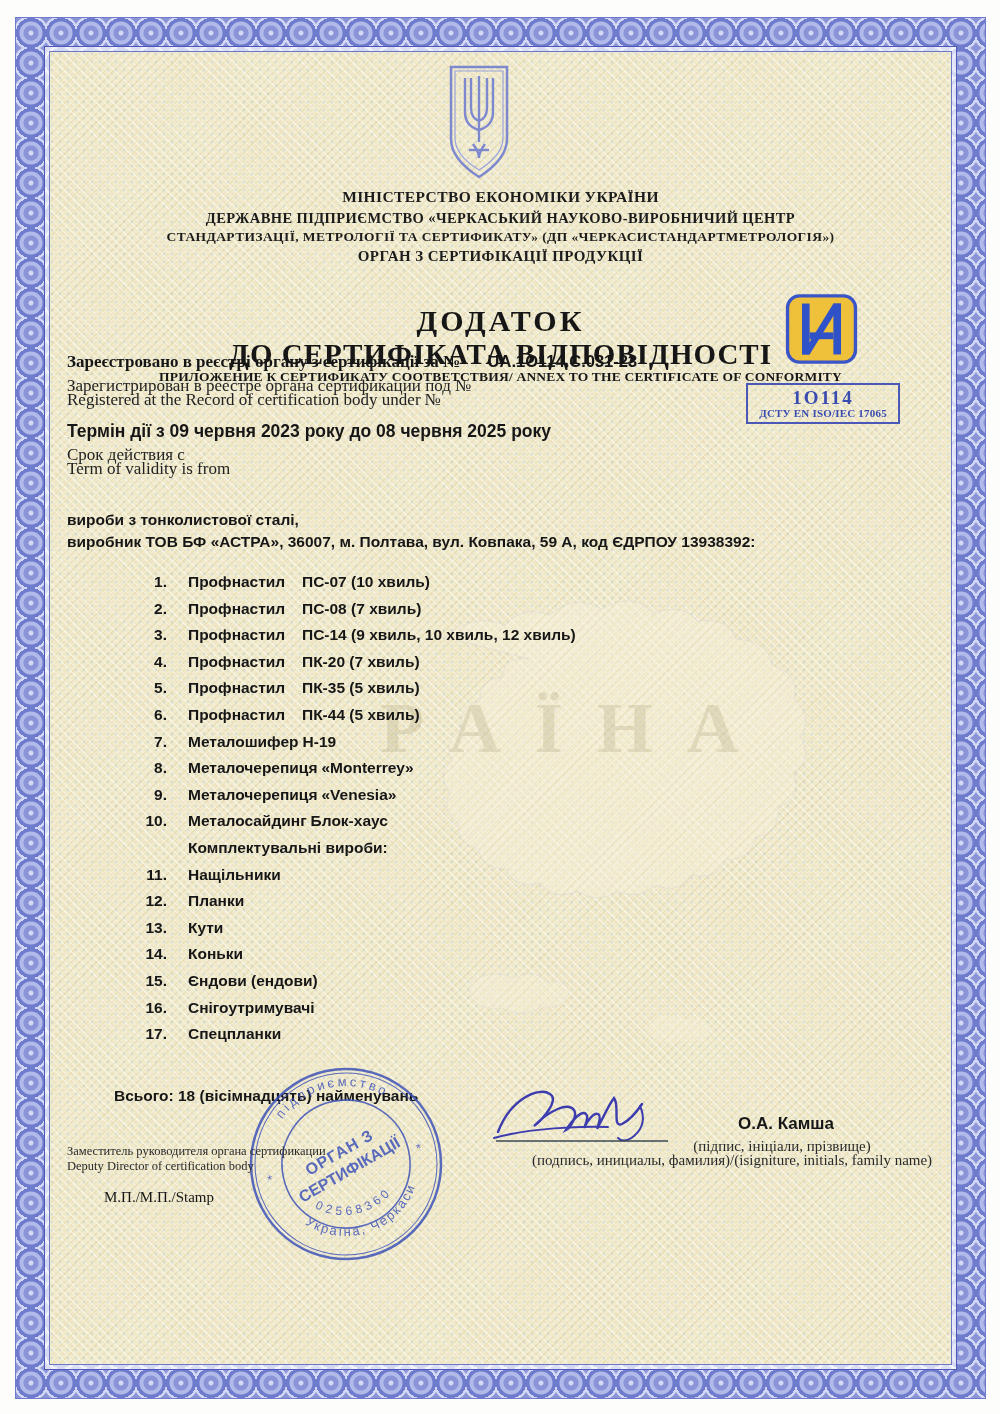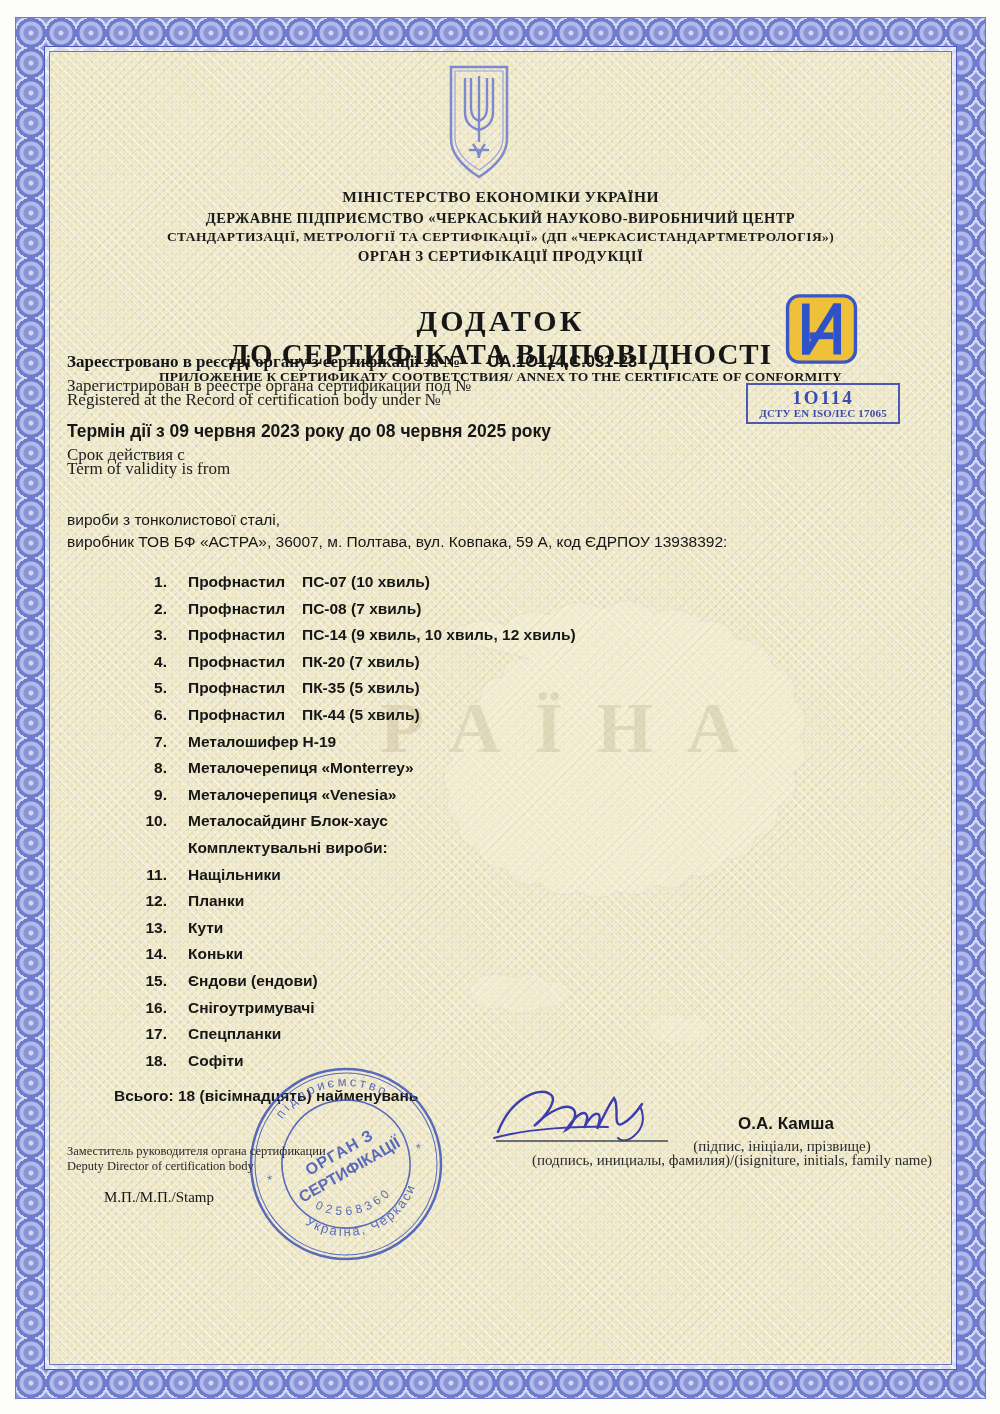--- a/index.html
+++ b/index.html
@@ -39,21 +39,21 @@
   .serif{font-family:"Liberation Serif", serif;}
   
   .hdr-line{font-weight:bold;letter-spacing:.4px;color:#1b1b1b;}
   .title1{font-size:30px;font-weight:bold;letter-spacing:3px;}
   .title2{font-size:29px;font-weight:bold;letter-spacing:1px;}
   .subtitle{font-size:13.5px;font-weight:bold;letter-spacing:.2px;}
   .reg-label{font-size:17px;font-weight:bold;}
   .reg-num{font-size:16.5px;font-weight:bold;font-family:"Liberation Sans",sans-serif;padding-left:16px;}
   .small-cap{font-size:17px;color:#222;}
   .validity-main{font-size:17.5px;font-weight:bold;}
-  .prod{font-size:15.5px;font-weight:normal;}
+  .prod{font-size:15.5px;font-weight:bold;}
   
   .mark-box{
     position:absolute;left:696px;top:331px;width:150px;height:37px;
     border:2px solid #4b58b8;display:flex;flex-direction:column;align-items:center;justify-content:center;
     color:#3a4cb0;
   }
   .mark-code{font-size:19px;font-weight:bold;letter-spacing:2px;line-height:18px;}
   .mark-std{font-size:11px;font-weight:bold;letter-spacing:.2px;line-height:12px;}
   
   .items{position:absolute;left:79px;top:521px;width:600px;}
@@ -104,21 +104,21 @@
       <path d="M46,14 v34 q0,14 -14,18"></path>
       <path d="M24,14 v30 q0,10 8,13"></path>
       <path d="M40,14 v30 q0,10 -8,13"></path>
       <path d="M26,80 q6,8 6,14 q0,-6 6,-14"></path>
       <path d="M22,86 h20"></path>
     </g>
   </svg>
 
   <div class="abs ctr serif hdr-line" style="top:136px;font-size:15.5px;">МІНІСТЕРСТВО ЕКОНОМІКИ УКРАЇНИ</div>
   <div class="abs ctr serif hdr-line" style="top:158px;font-size:14.5px;">ДЕРЖАВНЕ ПІДПРИЄМСТВО «ЧЕРКАСЬКИЙ НАУКОВО-ВИРОБНИЧИЙ ЦЕНТР</div>
-  <div class="abs ctr serif hdr-line" style="top:177px;font-size:13.5px;">СТАНДАРТИЗАЦІЇ, МЕТРОЛОГІЇ ТА СЕРТИФІКАЦІЇ» (ДП «ЧЕРКАСИСТАНДАРТМЕТРОЛОГІЯ»)</div>
+  <div class="abs ctr serif hdr-line" style="top:177px;font-size:13.5px;">СТАНДАРТИЗАЦІЇ, МЕТРОЛОГІЇ ТА СЕРТИФИКАТУ» (ДП «ЧЕРКАСИСТАНДАРТМЕТРОЛОГІЯ»)</div>
   <div class="abs ctr serif hdr-line" style="top:196px;font-size:15px;">ОРГАН З СЕРТИФІКАЦІЇ ПРОДУКЦІЇ</div>
 
   <div class="abs ctr serif title1" style="top:252px;">ДОДАТОК</div>
   <div class="abs ctr serif title2" style="top:286px;">ДО СЕРТИФІКАТА ВІДПОВІДНОСТІ</div>
   <div class="abs ctr serif subtitle" style="top:317px;">ПРИЛОЖЕНИЕ К СЕРТИФИКАТУ СООТВЕТСТВИЯ/ ANNEX TO THE CERTIFICATE OF CONFORMITY</div>
 
   <div class="abs" style="left:17px;top:300px;white-space:nowrap;">
     <span class="serif reg-label">Зареєстровано в реєстрі органу з сертифікації за №</span>
     <span class="reg-num" style="margin-left:7px;">UA.1О114.С.031-23</span>
   </div>
@@ -158,21 +158,20 @@
     <div class="row"><span class="num">9.</span><span class="name">Металочерепиця</span><span class="spec">«Venesia»</span></div>
     <div class="row"><span class="num">10.</span><span class="name">Металосайдинг</span><span class="spec">Блок-хаус</span></div>
     <div class="row"><span class="num"></span><span class="name">Комплектувальні вироби:</span><span class="spec"></span></div>
     <div class="row"><span class="num">11.</span><span class="name">Нащільники</span><span class="spec"></span></div>
     <div class="row"><span class="num">12.</span><span class="name">Планки</span><span class="spec"></span></div>
     <div class="row"><span class="num">13.</span><span class="name">Кути</span><span class="spec"></span></div>
     <div class="row"><span class="num">14.</span><span class="name">Коньки</span><span class="spec"></span></div>
     <div class="row"><span class="num">15.</span><span class="name">Єндови (ендови)</span><span class="spec"></span></div>
     <div class="row"><span class="num">16.</span><span class="name">Снігоутримувачі</span><span class="spec"></span></div>
     <div class="row"><span class="num">17.</span><span class="name">Спецпланки</span><span class="spec"></span></div>
-    <div class="row"><span class="num">18.</span><span class="name">Софіти</span><span class="spec"></span></div>
   </div>
 
   <div class="abs total-line" style="left:64px;top:1035px;">Всього: 18 (вісімнадцять) найменувань</div>
 
   <svg class="abs" style="left:196px;top:1012px;opacity:.85;" width="200" height="200" viewBox="0 0 200 200">
     <g transform="rotate(-12 100 100)" fill="none" stroke="#3f54b8">
       <circle cx="100" cy="100" r="95" stroke-width="2.5"></circle>
       <circle cx="100" cy="100" r="91" stroke-width="1"></circle>
       <circle cx="100" cy="100" r="64" stroke-width="1.6"></circle>
       <defs>

